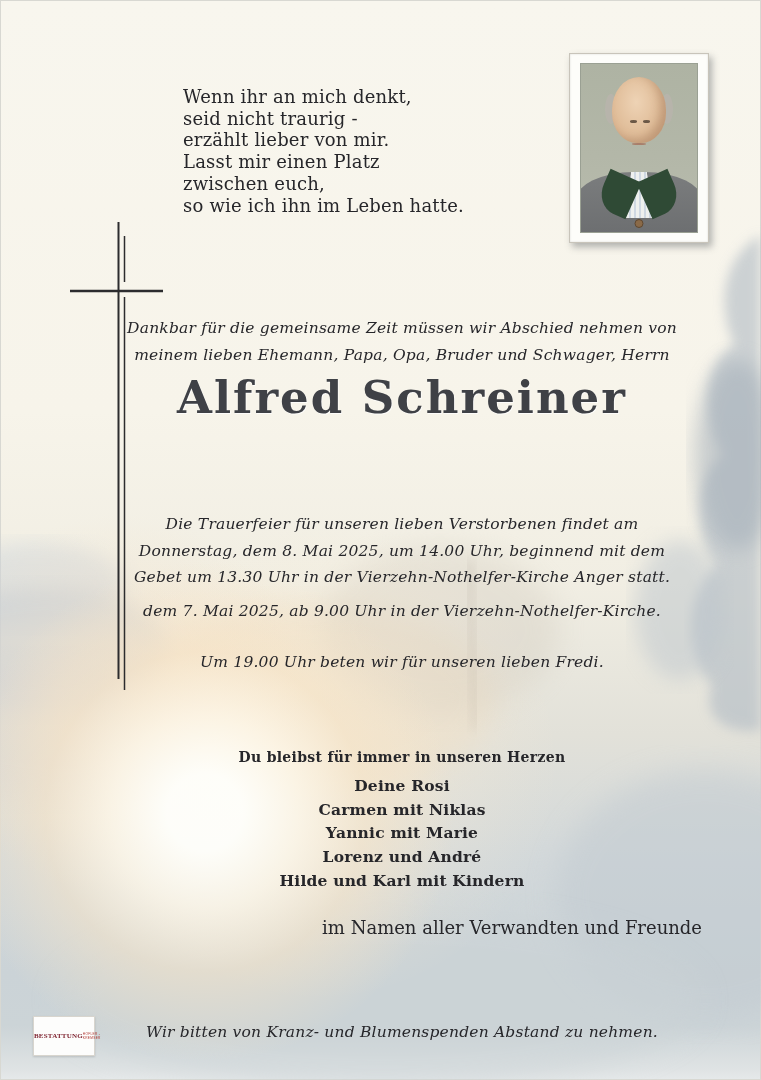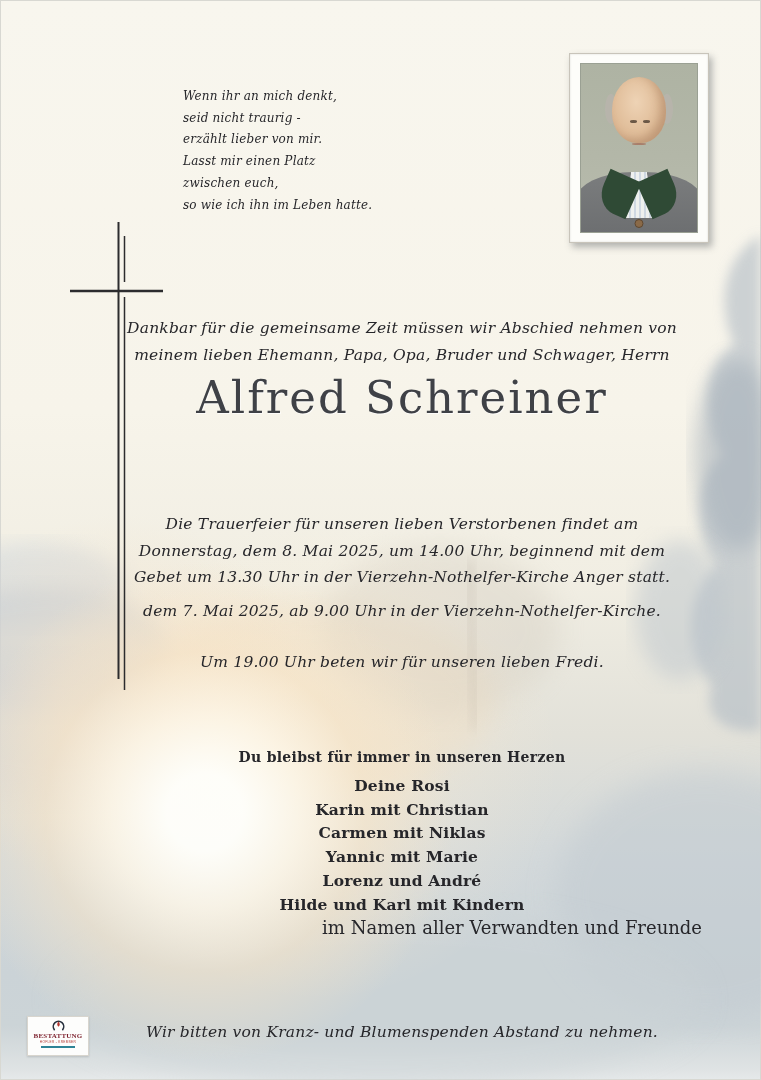--- a/index.html
+++ b/index.html
@@ -12,21 +12,21 @@
   }
   .bg,.bg svg{position:absolute;inset:0;width:761px;height:1080px;pointer-events:none;}
   .glow{
     position:absolute;inset:0;pointer-events:none;
     background:
       radial-gradient(circle at 205px 812px, rgba(255,255,251,.95) 0 38px, rgba(255,248,233,.8) 95px, rgba(250,230,199,.5) 160px, rgba(250,230,199,0) 250px),
       radial-gradient(circle at 120px 705px, rgba(246,226,199,.45) 0 60px, rgba(246,226,199,0) 190px),
       radial-gradient(circle at 320px 760px, rgba(250,236,212,.4) 0 80px, rgba(250,236,212,0) 240px);
   }
   
-  .poem{position:absolute;left:183px;top:86px;font-size:12px;line-height:21.7px;letter-spacing:.2px;font-style:italic;}
+  .poem{position:absolute;left:183px;top:86px;font-size:18px;line-height:21.7px;letter-spacing:.2px;}
   
   .photo-frame{position:absolute;left:569px;top:53px;width:138px;height:188px;background:#fdfdfa;
     border:1px solid #c8c4ba;box-shadow:3px 4px 7px rgba(90,95,100,.45), inset 0 0 2px rgba(0,0,0,.15);}
   .photo{position:absolute;left:10px;top:9px;width:116px;height:168px;overflow:hidden;
     background:linear-gradient(180deg,#aeb3a3 0%,#b3b7a8 55%,#b9bcae 100%);border:1px solid #9aA093;}
   .head{position:absolute;left:50%;top:13px;transform:translateX(-50%);width:54px;height:66px;border-radius:50% 50% 46% 46%;
     background:radial-gradient(ellipse at 45% 38%, #eed3b5 0%, #e0bd99 55%, #cfa47f 100%);box-shadow:inset -6px -4px 8px rgba(150,110,80,.35);}
   .hair-l,.hair-r{position:absolute;top:30px;width:12px;height:30px;background:#b9b4ac;border-radius:50%;opacity:.8;}
   .hair-l{left:24px}.hair-r{right:24px}
   .eye{position:absolute;width:7px;height:2.5px;background:#6b5846;border-radius:50%;top:43px;}
@@ -36,28 +36,28 @@
   .collar-l,.collar-r{position:absolute;top:2px;width:34px;height:40px;background:#2f4a35;}
   .collar-l{left:26px;transform:rotate(24deg);border-radius:0 0 0 60%;}
   .collar-r{right:26px;transform:rotate(-24deg);border-radius:0 0 60% 0;}
   .shirt{position:absolute;left:50%;top:0;transform:translateX(-50%);width:26px;height:46px;
     background:repeating-linear-gradient(90deg,#eef0ee 0 3px,#cfd8e2 3px 5px),repeating-linear-gradient(0deg,rgba(255,255,255,0) 0 3px,rgba(160,180,200,.35) 3px 5px),#eef0ee;
     clip-path:polygon(20% 0,80% 0,100% 100%,0 100%);}
   .button{position:absolute;left:50%;bottom:8px;transform:translateX(-50%);width:7px;height:7px;border-radius:50%;background:#8a6a48;border:1px solid #5f4830;}
   
   .cblock{position:absolute;left:102px;width:600px;text-align:center;}
   .t15{font-size:15.5px;line-height:26.5px;letter-spacing:.2px;font-style:italic;}
-  .name{font-size:45px;line-height:52px;letter-spacing:2px;font-weight:400;color:#3f4146;
+  .name{font-size:45px;line-height:52px;letter-spacing:2px;font-weight:700;color:#3f4146;
     text-shadow:.7px .7px 0 rgba(255,255,255,.75);}
   .heading{font-size:14px;font-weight:700;letter-spacing:.3px;}
   .mourners div{font-size:15.5px;font-weight:700;line-height:23.7px;letter-spacing:.2px;}
   .mfooter{font-size:18px;text-align:right;}
   
-  .fh-logo{position:absolute;left:27px;top:1016px;width:60px;height:38px;background:#fdfdfc;border:1px solid #d8d5ce;
-    display:flex;flex-direction:column;align-items:center;justify-content:flex-start;box-shadow:0 1px 2px rgba(0,0,0,.15);}
+  .fh-logo{position:absolute;left:33px;top:1016px;width:60px;height:38px;background:#fdfdfc;border:1px solid #d8d5ce;
+    display:flex;align-items:center;justify-content:flex-start;box-shadow:0 1px 2px rgba(0,0,0,.15);}
   .fh-logo svg{width:15px;height:14px;margin-top:1px;}
   .fh-name{font-family:"Liberation Serif",serif;font-size:7px;font-weight:700;color:#7c1f2c;letter-spacing:.2px;line-height:8px;}
   .fh-sub{font-family:"Liberation Sans",sans-serif;font-size:3.2px;color:#b0352f;letter-spacing:.3px;line-height:4px;}
   .fh-rule{width:34px;height:2px;background:#2e8396;margin-top:1.5px;}
 </style>
 </head>
 <body>
 
 <div class="page">
 
@@ -143,21 +143,20 @@
   <div class="cblock t15" style="top:598px">
     <div>dem 7. Mai 2025, ab 9.00 Uhr in der Vierzehn-Nothelfer-Kirche.</div>
   </div>
 
   <div class="cblock t15" style="top:649px">Um 19.00 Uhr beten wir für unseren lieben Fredi.</div>
 
   <div class="cblock heading" style="top:749px">Du bleibst für immer in unseren Herzen</div>
 
   <div class="cblock mourners" style="top:774px">
     <div>Deine Rosi</div>
-    <div>Karin mit Christian</div>
     <div>Carmen mit Niklas</div>
     <div>Yannic mit Marie</div>
     <div>Lorenz und André</div>
     <div>Hilde und Karl mit Kindern</div>
   </div>
   <div class="cblock mfooter" style="top:917px">im Namen aller Verwandten und Freunde</div>
 
   <div class="cblock t15" style="top:1019px">Wir bitten von Kranz- und Blumenspenden Abstand zu nehmen.</div>
 
   <div class="fh-logo">

